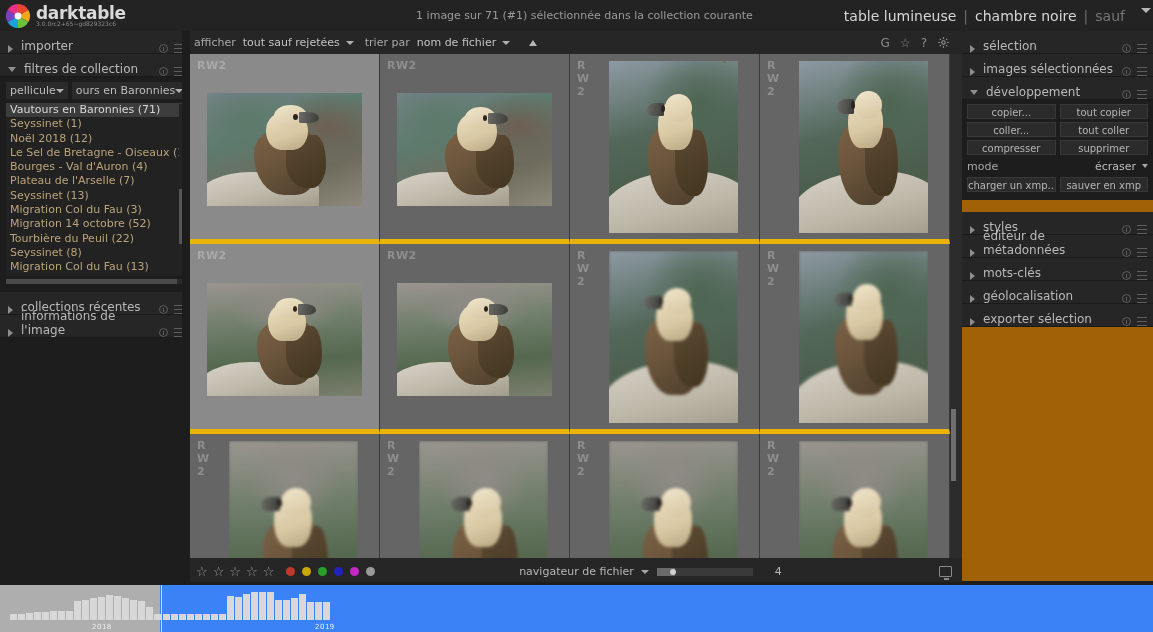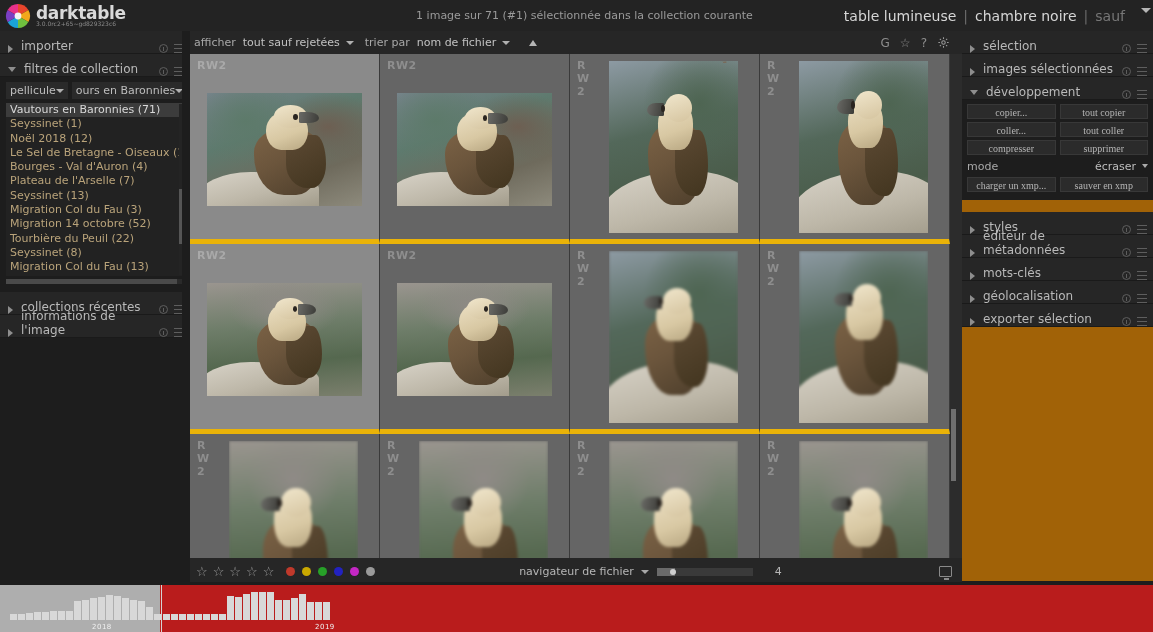--- a/index.html
+++ b/index.html
@@ -210,21 +210,21 @@
 
   
   .rightpanel {
     position:absolute; left:962px; top:31px; width:191px; height:550px; background:#a16207;
   }
   .dev-body { background:#1d1d1d; padding:4px 5px 5px 5px; }
   .btn-row { display:flex; gap:4px; margin-bottom:3px; }
   .dt-btn {
     flex:1; height:15px; line-height:15px; text-align:center;
     background:#2b2b2b; border:1px solid #383838; font-size:10px; color:#b5b5b5;
-    cursor:pointer; overflow:hidden; white-space:nowrap;font-family:Liberation Serif, serif;
+    cursor:pointer; overflow:hidden; white-space:nowrap;
   }
   .mode-row { display:flex; align-items:center; height:16px; margin:2px 0 3px 0; font-size:11px; color:#a8a8a8; }
   .mode-val { margin-left:auto; display:flex; align-items:center; color:#bdbdbd; cursor:pointer; }
   .mode-val .cc {
     margin-left:6px; width:0;height:0;
     border-left:3px solid transparent;border-right:3px solid transparent;
     border-top:4px solid #aaa;
   }
 
   
@@ -255,21 +255,21 @@
 
   
   .side-handle {
     position:absolute; width:8px; height:550px; top:31px; background:#1d1d1d;
   }
   .side-handle.l { left:182px; }
   .side-handle.r { left:955px; }
 
   
   .timeline {
-    position:absolute; left:0; top:585px; width:1153px; height:47px; background:#b91c1c;
+    position:absolute; left:0; top:585px; width:1153px; height:47px; background:#3b82f6;
   }
   .tl-bar { position:absolute; bottom:12px; background:#d8d8d8; }
   .tl-label { position:absolute; bottom:1px; font-size:7px; color:#f0f0f0; letter-spacing:.5px; }
   .tl-shade { position:absolute; top:0; bottom:0; background:#aeaeae; }
   .topstrip { position:absolute; left:0; top:582px; width:1153px; height:3px; background:#1d1d1d; }
 </style>
 </head>
 <body>
 
 <div class="app">

